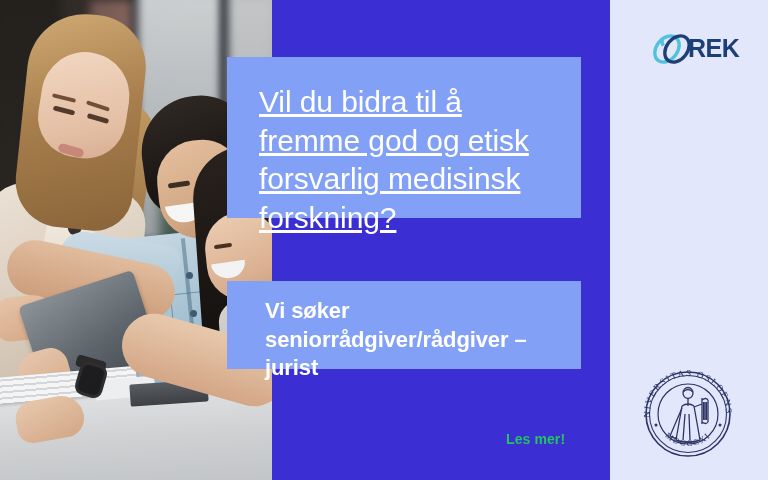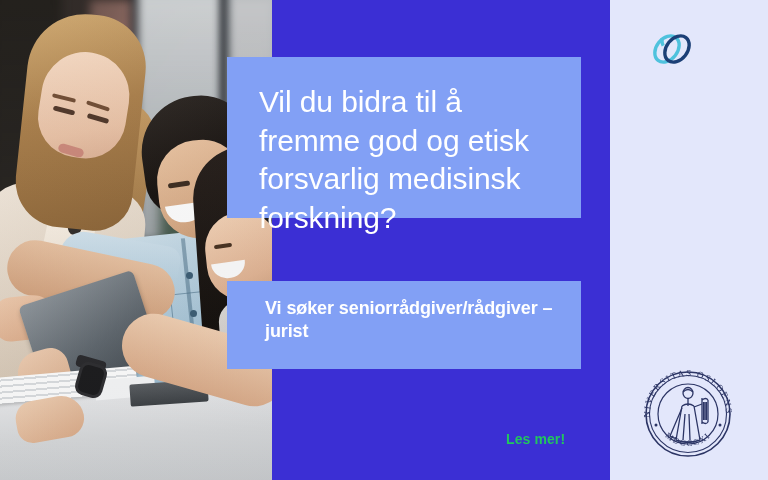--- a/index.html
+++ b/index.html
@@ -360,30 +360,31 @@
     width: 354px; height: 161px;
     padding: 26px 30px 0 32px;
   }
   .headline {
     margin: 0;
     color: #ffffff;
     font-size: 30px;
     line-height: 1.29;
     font-weight: 400;
     letter-spacing: -0.1px;
+    text-decoration: underline;
   }
   .job-box {
     left: 227px; top: 281px;
     width: 354px; height: 88px;
     padding: 16px 24px 0 38px;
   }
   .job-title {
     margin: 0;
     color: #ffffff;
-    font-size: 18px;
+    font-size: 22px;
     line-height: 1.30;
     font-weight: 700;
     letter-spacing: -0.1px;
   }
 
   .read-more {
     position: absolute;
     left: 506px; top: 431px;
     color: #22c55e;
     font-size: 14px;
@@ -495,20 +496,21 @@
   </div>
 
   <div class="read-more">Les mer!</div>
 
   <div class="rek-logo">
     <svg width="96" height="48" viewBox="0 0 96 48">
       <ellipse cx="19" cy="24" rx="14.5" ry="10.5" transform="rotate(-52 19 24)" fill="none" stroke="#4fc2dd" stroke-width="3.4"></ellipse>
       <ellipse cx="29" cy="24" rx="14.5" ry="10.5" transform="rotate(-52 29 24)" fill="none" stroke="#1b3f76" stroke-width="3.4"></ellipse>
       <path d="M 24.5 13.6 A 14.5 10.5 0 0 0 19.2 19.0" transform="rotate(-52 19 24)" fill="none" stroke="#4fc2dd" stroke-width="3.4"></path>
     </svg>
+    <div class="rek-word">REK</div>
   </div>
 
   <div class="uio-seal">
     <svg width="104" height="104" viewBox="0 0 104 104">
       <defs>
         <path id="arcTop" d="M 14 52 A 38 38 0 0 1 90 52"></path>
         <path id="arcBot" d="M 20 52 A 32 32 0 0 0 84 52"></path>
       </defs>
       <circle cx="52" cy="52" r="42" fill="none" stroke="#2c3565" stroke-width="1.6"></circle>
       <circle cx="52" cy="52" r="38.5" fill="none" stroke="#2c3565" stroke-width="1.1"></circle>

